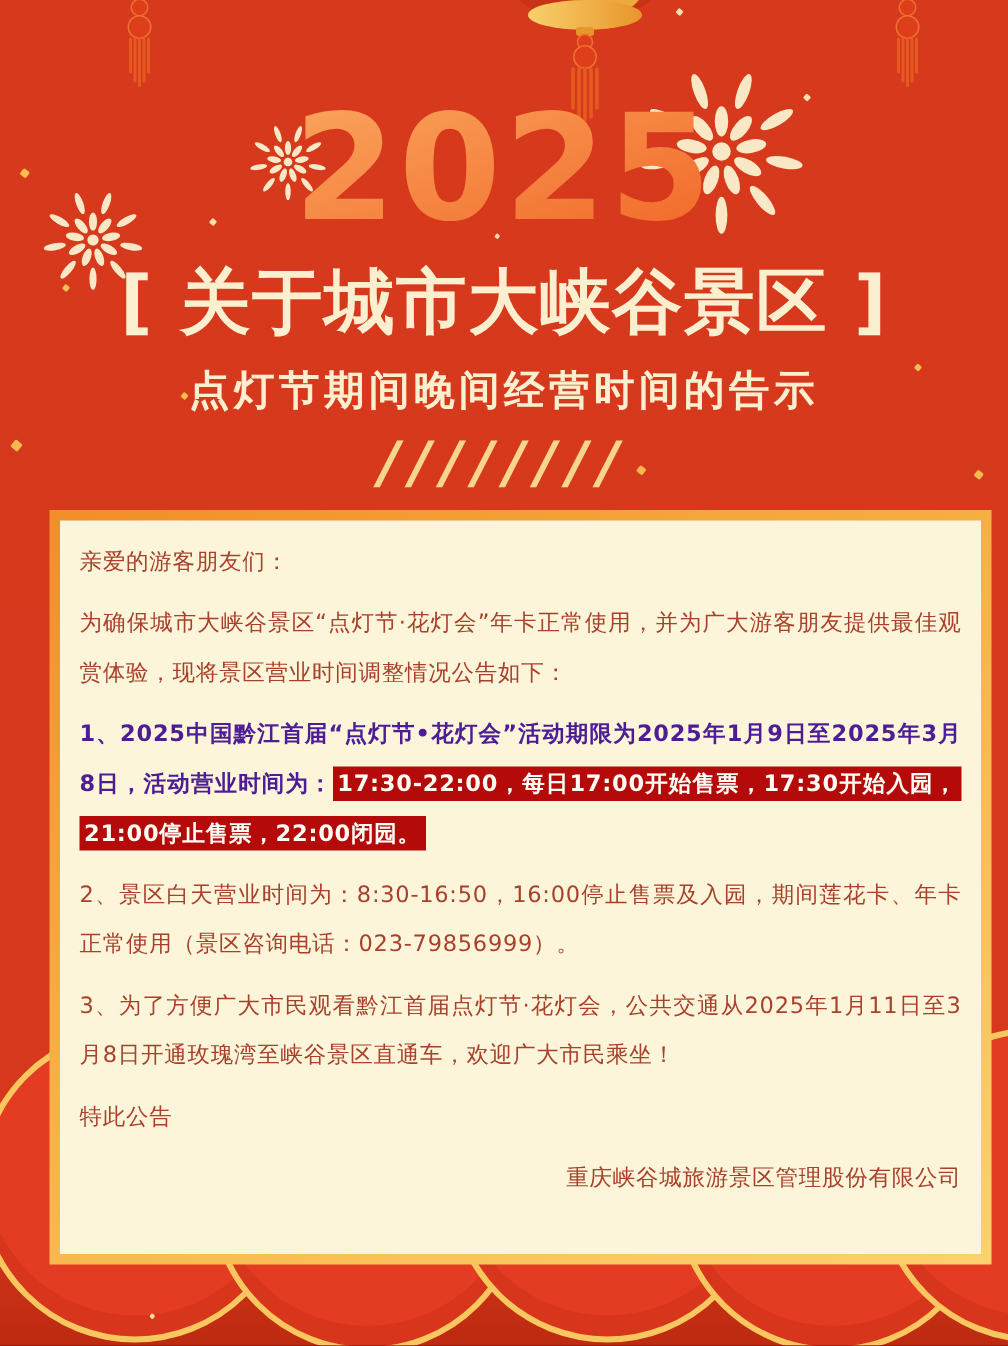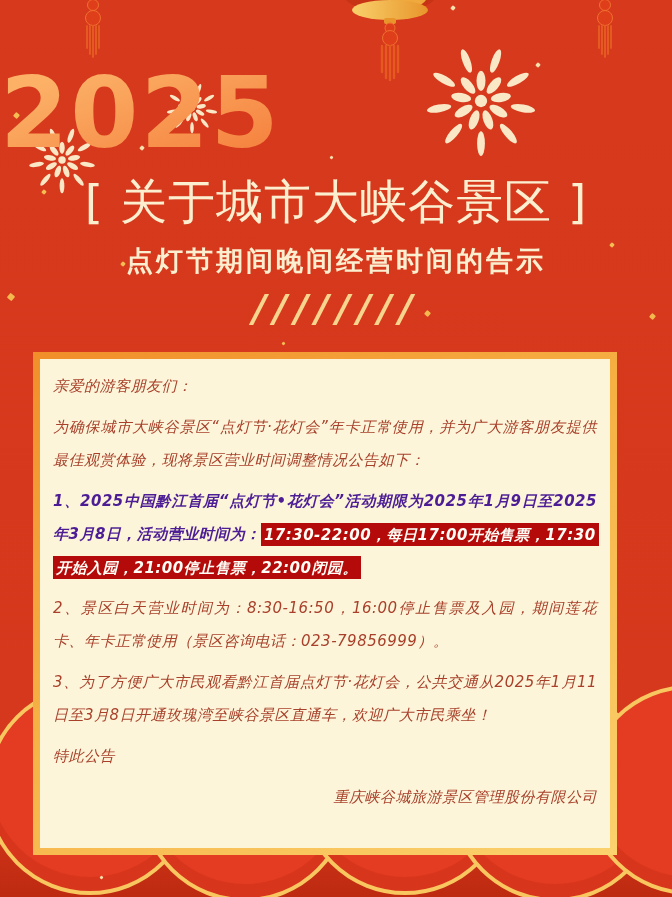--- a/index.html
+++ b/index.html
@@ -3,45 +3,44 @@
 <meta charset="utf-8">
 <style>
   html,body{margin:0;padding:0;background:#8c1505;}
   .poster{
     position:relative;width:672px;height:897px;overflow:hidden;
     background:linear-gradient(180deg,#d7391d 0%,#d5381c 90%,#bd2a10 100%);
     font-family:"DejaVu Sans",sans-serif;
   }
   
   .year{
-    position:absolute;top:64px;left:0;width:100%;
+    position:absolute;top:64px;left:0;width:100%;text-align:center;
     font-size:98px;font-weight:bold;line-height:1;letter-spacing:2px;
     background:linear-gradient(160deg,#fcb167 10%,#f06022 85%);
     -webkit-background-clip:text;background-clip:text;color:transparent;
     z-index:2;
   }
   .title1{
     position:absolute;top:174px;left:0;width:100%;text-align:center;
-    font-size:47px;font-weight:normal;color:#fbefd0;letter-spacing:1px;line-height:1.2;z-index:2;
+    font-size:47px;font-weight:bold;color:#fbefd0;letter-spacing:1px;line-height:1.2;z-index:2;
   }
   .title2{
     position:absolute;top:245px;left:0;width:100%;text-align:center;
     font-size:27px;font-weight:bold;color:#fbefd0;letter-spacing:3px;line-height:1.2;z-index:2;
   }
   .slashes{
     position:absolute;top:288px;left:0;width:100%;text-align:center;
     font-size:38px;font-weight:bold;font-style:italic;color:#f8d58f;
     letter-spacing:7px;line-height:1.1;z-index:2;
   }
   
   .card{
-    position:absolute;left:33px;top:352px;width:584px;height:503px;
+    position:absolute;left:33px;top:340px;width:628px;height:503px;
     box-sizing:border-box;padding:7px;z-index:3;
     background:linear-gradient(150deg,#f18e2a 0%,#f6b144 45%,#fbd26e 100%);
-    font-style:italic;
   }
   .card-inner{
     width:100%;height:100%;box-sizing:border-box;overflow:hidden;
     background:#fcf5d9;padding:11px 13px;
     color:#a8402b;font-size:15px;line-height:2.2;letter-spacing:.5px;
     text-align:justify;
   }
   .card-inner p{margin:0 0 8px 0;}
   .em{font-weight:bold;color:#4c1d95;}
   .hl{

